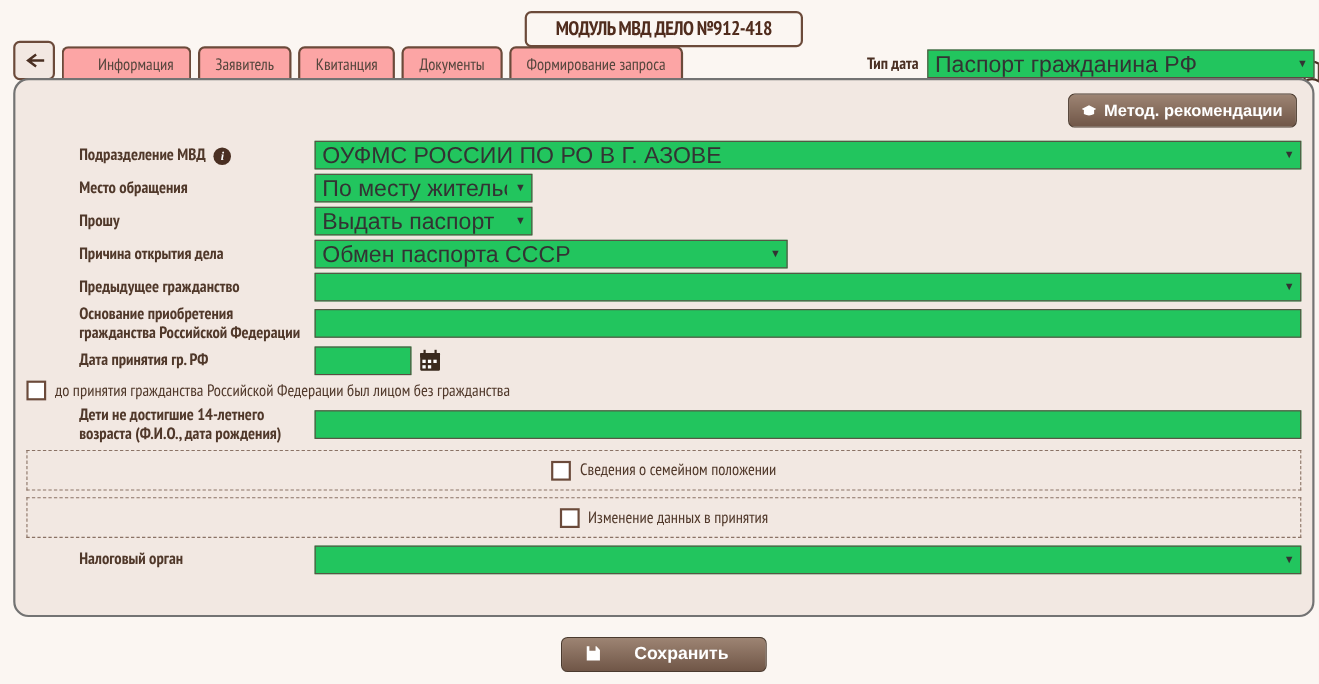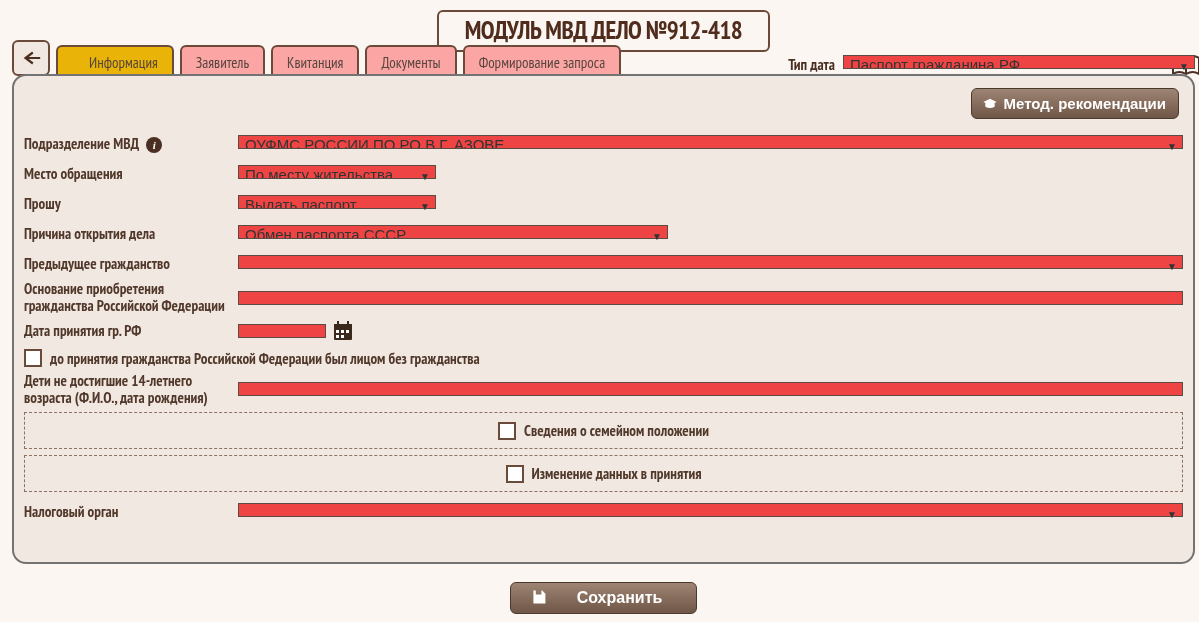--- a/index.html
+++ b/index.html
@@ -20,21 +20,21 @@
   position: relative;
 }
 .title-box {
   display: inline-block;
   border: 2px solid #6b4a3a;
   border-radius: 6px;
   padding: 2px 26px 4px;
   background: #fbf6f2;
 }
 .title-box h1 {
-  font-size: 25px;
+  font-size: 18px;
   font-weight: 700;
   color: #502c1d;
   letter-spacing: -0.5px;
 }
 .tab-bar {
   display: flex;
   align-items: flex-end;
   gap: 6px;
   margin-top: -12px;
   padding: 0 8px;
@@ -60,21 +60,21 @@
   border-bottom: 2px solid #6b4a3a;
   padding: 6px 14px 4px;
   background: #fca5a5;
   color: #55463d;
   font-size: 15px;
   cursor: pointer;
   position: relative;
   top: 4px;
 }
 .tab.active {
-  background: #eab308;
+  background: #fca5a5;
   border-bottom: 2px solid #f2e8e2;
   padding-left: 31px;
 }
 .spacer { flex: 1; }
 .case-type-wrap {
   display: flex;
   align-items: center;
   gap: 8px;
   padding-top: 14px;
 }
@@ -127,27 +127,28 @@
   margin: 2px 0;
   gap: 10px;
   min-height: 28px;
 }
 .row .lbl {
   width: 204px;
   font-weight: 700;
   font-size: 15px;
   color: #50382a;
   line-height: 1.15;
+  margin-left: 48px;
 }
 .row .ctl { flex: 1; }
 .sel, .txt {
-  height: 14px;
+  height: 26px;
   border: 1px solid #5b4b42;
-  background: #ef4444;
-  font-size: 15px;
+  background: #22c55e;
+  font-size: 21px;
   color: #333;
   padding: 0 22px 0 6px;
   appearance: none;
   position: relative;
 }
 .sel-wrap {
   position: relative;
   display: inline-block;
 }
 .sel-wrap::after {
@@ -196,21 +197,21 @@
   margin: 4px 0;
 }
 .chk {
   width: 18px;
   height: 18px;
   border: 2px solid #6b4a3a;
   background: #fff;
   cursor: pointer;
   display: inline-block;
 }
-.chk-label { font-weight: 700; color: #50382a; font-size: 15px; }
+.chk-label { font-weight: 400; color: #50382a; font-size: 15px; }
 .dashed-band {
   border: 1px dashed #8a7265;
   margin: 6px 0;
   padding: 4px 6px;
   text-align: center;
 }
 .dashed-band .chk-line { justify-content: center; }
 .save-bar { text-align: center; margin-top: 18px; }
 .save-btn {
   display: inline-flex;

